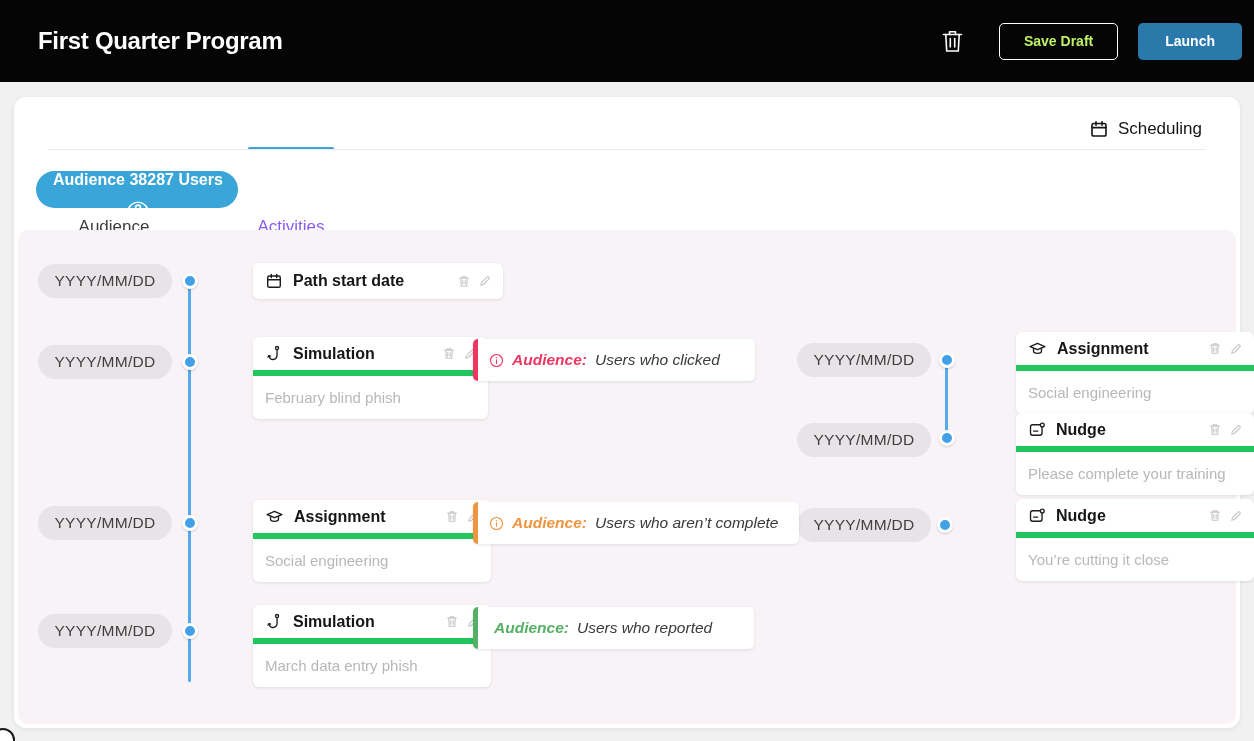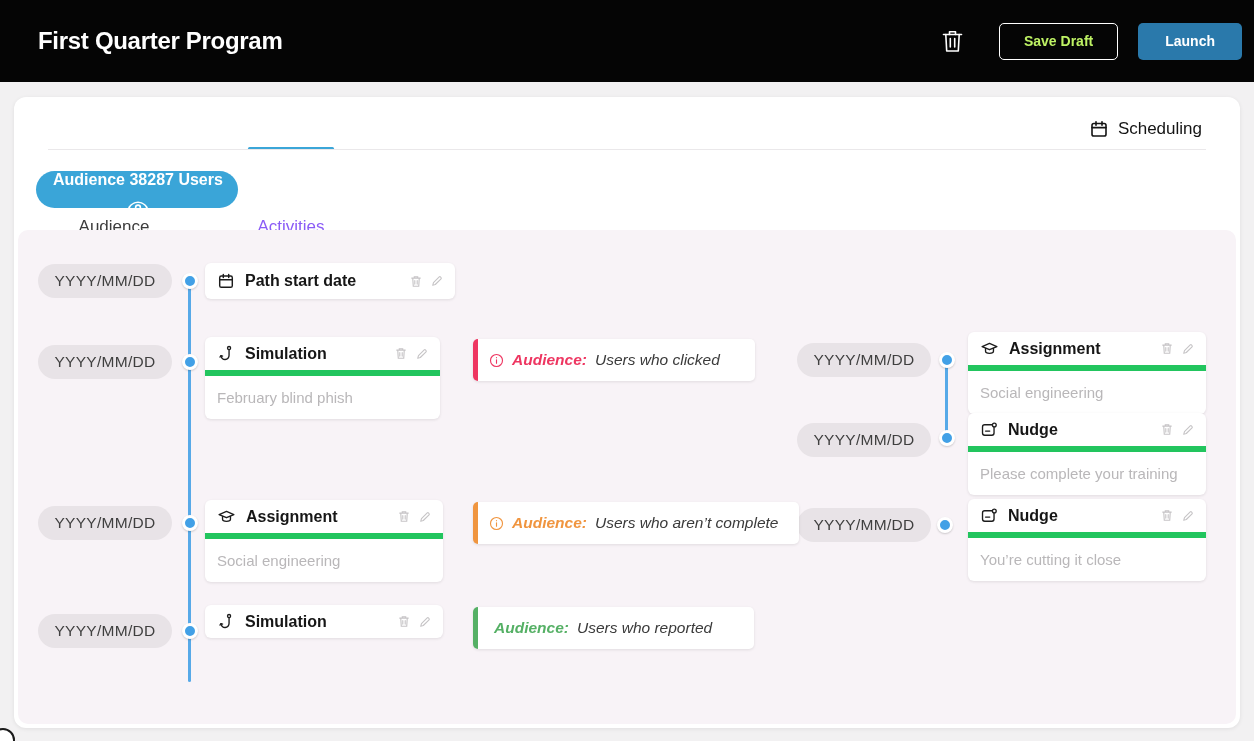--- a/index.html
+++ b/index.html
@@ -41,21 +41,21 @@
             border-radius:10px; }
 
   .tl-line { position:absolute; width:3px; background:#57a9e8; border-radius:2px; }
   .tl-dot  { position:absolute; width:16px; height:16px; border-radius:50%; background:#42a0e6;
              border:3px solid #fff; box-shadow:0 1px 2px rgba(0,0,0,.18); }
 
   .date-pill { position:absolute; width:134px; height:34px; border-radius:17px; background:#e8e3e7;
                color:#3f3f3f; font-size:15.5px; letter-spacing:.3px; display:flex; align-items:center;
                justify-content:center; cursor:pointer; }
 
-  .node { position:absolute; background:#fff; border-radius:6px; box-shadow:0 1px 3px rgba(20,20,20,.10); }
+  .node { position:absolute; background:#fff; border-radius:6px; box-shadow:0 1px 3px rgba(20,20,20,.10);margin-left:48px; }
   .node-head { display:flex; align-items:center; gap:10px; padding:0 12px; height:33px; }
   .node.start .node-head { height:36px; }
   .node-title { font-size:16px; font-weight:600; color:#161616; white-space:nowrap; }
   .node-actions { margin-left:auto; display:flex; align-items:center; gap:9px; color:#c6c4c6; }
   .node-actions svg { cursor:pointer; }
   .node-sub { border-top:6px solid #22c55e; padding:13px 12px; font-size:15px; color:#b9b7b9;
               white-space:nowrap; overflow:hidden; }
   .node-icon { color:#1c1c1c; display:flex; }
 
   .cond { position:absolute; height:42px; background:#fff; border-radius:5px; border-left:5px solid #ccc;
@@ -308,20 +308,21 @@
           <span class="node-title">Simulation</span>
           <span class="node-actions">
             <svg width="12" height="13" viewBox="0 0 14 15" fill="none" stroke="#c6c4c6" stroke-width="1.3" stroke-linecap="round">
                 <path d="M2 3.5h10M5 3.5V2h4v1.5M3.2 3.5l.6 9.5h6.4l.6-9.5M5.6 6.5v4M8.4 6.5v4"></path>
               </svg>
             <svg width="12" height="12" viewBox="0 0 14 14" fill="none" stroke="#c6c4c6" stroke-width="1.3" stroke-linecap="round" stroke-linejoin="round">
                 <path d="M2 12l.9-3 6.7-6.7a1 1 0 0 1 1.4 0l.7.7a1 1 0 0 1 0 1.4L5 11.1 2 12z"></path>
               </svg>
           </span>
         </div>
+        <div class="node-sub">March data entry phish</div>
       </div>
 
       <div class="cond" style="left: 443px; top: 377px; width: 281px; padding-left: 16px; border-left-color: rgb(85, 176, 101);">
         <span class="cond-label" style="color: rgb(85, 176, 101);">Audience:</span>
         <span class="cond-text">Users who reported</span>
       </div>
 
     </div>
   </main>
 

